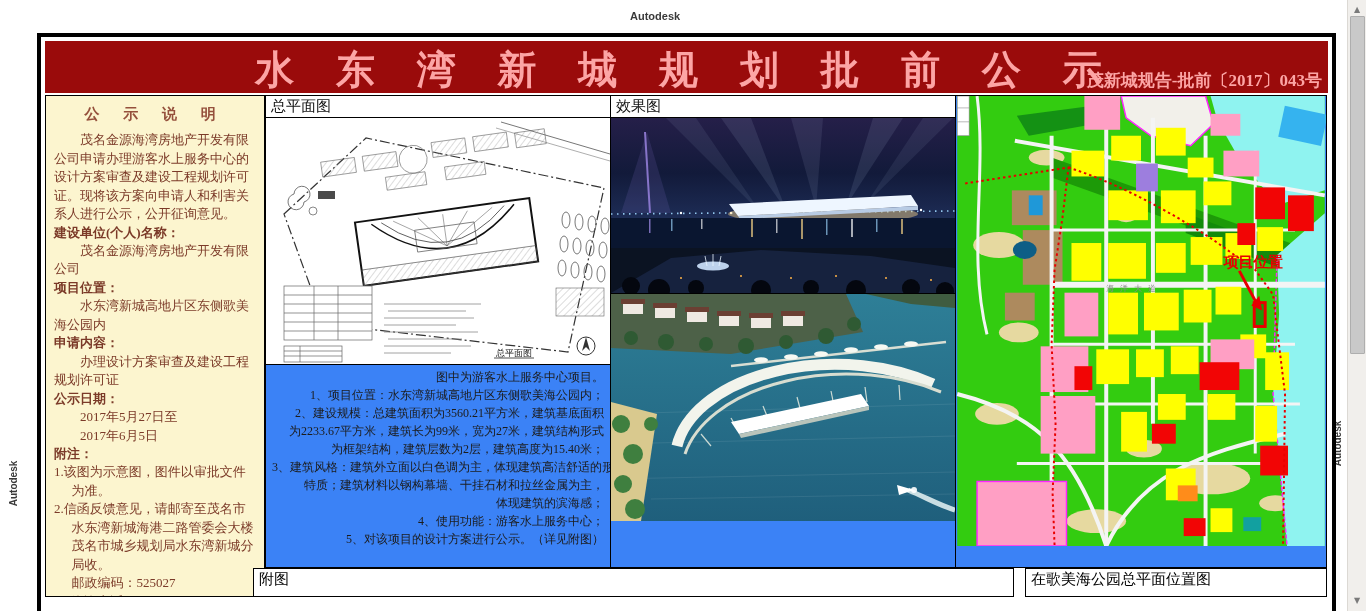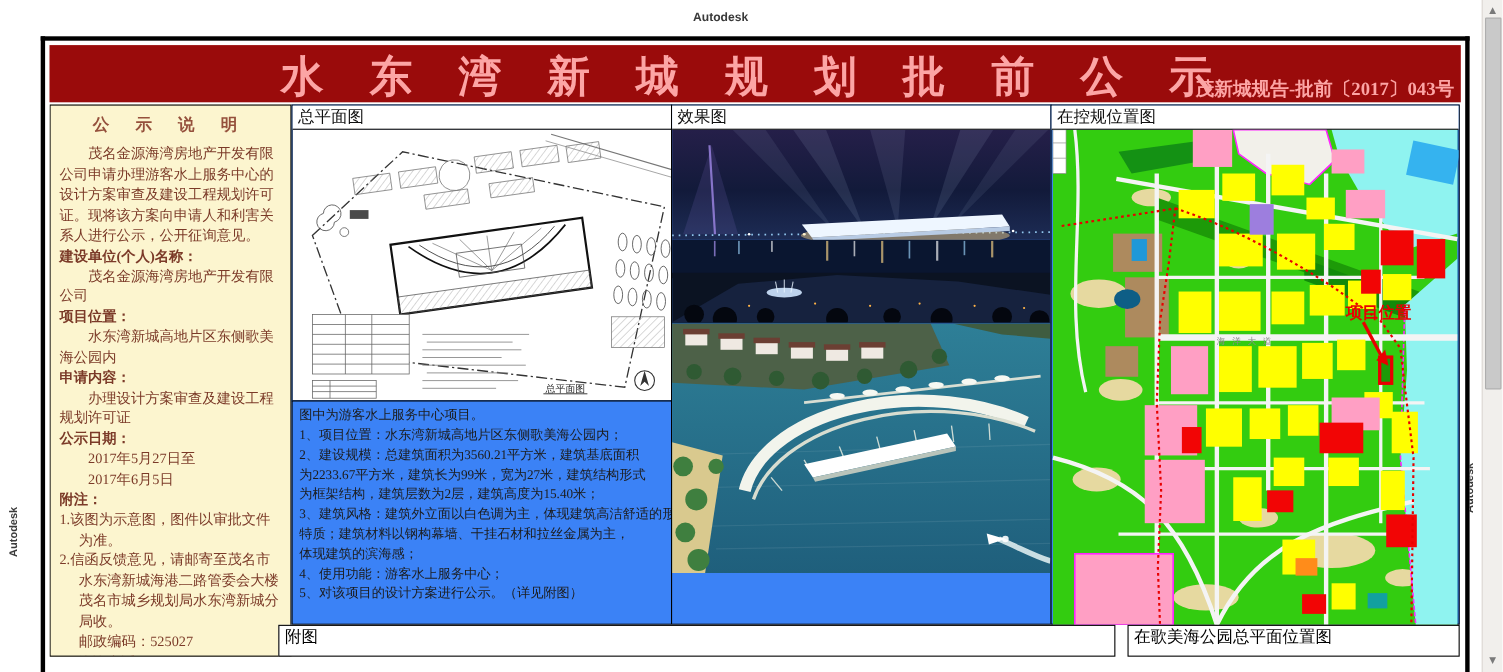--- a/index.html
+++ b/index.html
@@ -38,21 +38,21 @@
               color:#95503c;margin:4px 0 6px;}
   .notice p{margin:0;}
   .ind{text-indent:2em;}
   .lbl{font-weight:bold;}
   .note-item{padding-left:1.35em;text-indent:-1.35em;}
   .note-sub{padding-left:1.35em;}
   
   .plan-cell{left:220px;top:2px;width:346px;height:270px;}
   .desc-cell{left:220px;top:271px;width:346px;height:204px;}
   .desc-body{font-size:12px;line-height:1.5;color:#1c1c1c;padding:3px 6px;}
-  .desc-body div{white-space:nowrap;}
+  .desc-body div{white-space:nowrap;text-align:right;}
   
   .render-cell{left:565px;top:2px;width:346px;height:473px;}
   .slide-head{position:relative;height:48px;background:#fff;border-bottom:1px solid #222;}
   .slide-strip{position:absolute;left:0;top:0;width:22px;height:48px;background:#cfdcea;}
   .slide-strip2{position:absolute;left:22px;top:0;width:6px;height:48px;background:#e4ecf4;}
   .slide-tag{position:absolute;left:30px;top:4px;font-family:"Liberation Sans",sans-serif;
              font-size:7px;font-weight:bold;color:#b02018;}
   .slide-sub{position:absolute;left:30px;top:14px;font-family:"Liberation Sans",sans-serif;
              font-size:7px;color:#555;}
   .slide-title{position:absolute;left:48px;top:28px;font-family:"Liberation Sans",sans-serif;
@@ -348,21 +348,20 @@
           <circle cx="24" cy="215" r="10"></circle>
             <circle cx="40" cy="130" r="7"></circle>
         </g>
         <path d="M 297 196 C 316 204 330 212 344 216" stroke="#e8f5f4" stroke-width="5" fill="none" opacity="0.85"></path>
         <polygon points="286,191 303,196 288,201" fill="#ffffff"></polygon>
         <circle cx="303" cy="196" r="3" fill="#ffffff" opacity="0.9"></circle>
       </svg>
     </div>
 
     <div class="cell map-cell">
-      <div class="sec-hd">在控规位置图</div>
       <svg width="370" height="450" viewBox="0 0 370 453">
         <rect width="370" height="453" fill="#33cc10"></rect>
         <g fill="#e6d9a0">
           <ellipse cx="42" cy="150" rx="26" ry="13"></ellipse>
             <ellipse cx="62" cy="238" rx="20" ry="10"></ellipse>
           <ellipse cx="90" cy="62" rx="18" ry="8"></ellipse>
             <ellipse cx="40" cy="320" rx="22" ry="11"></ellipse>
           <ellipse cx="170" cy="120" rx="12" ry="7"></ellipse>
             <ellipse cx="255" cy="385" rx="40" ry="16"></ellipse>
           <ellipse cx="140" cy="428" rx="30" ry="12"></ellipse>

